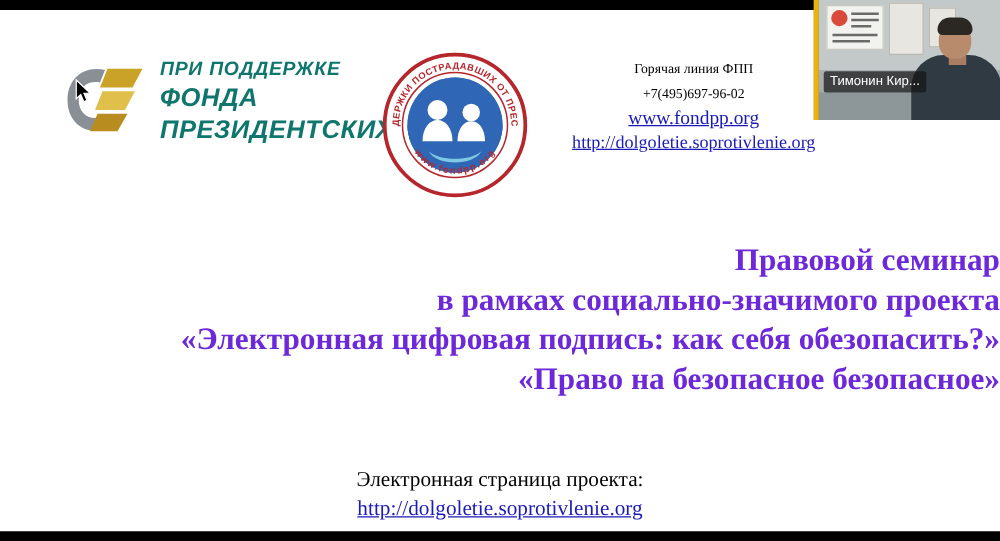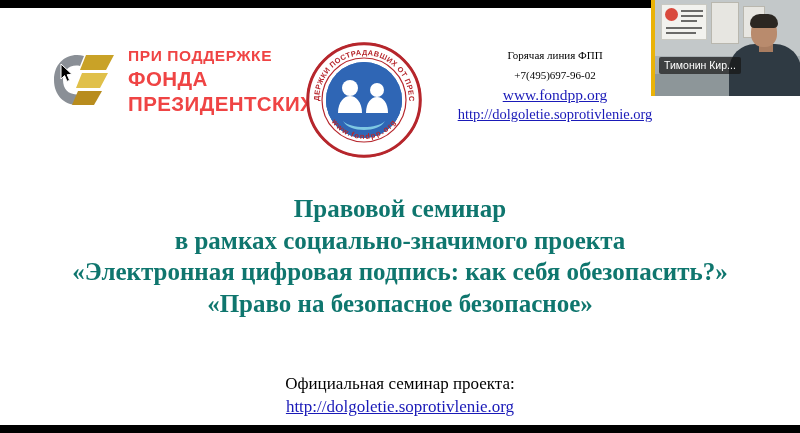--- a/index.html
+++ b/index.html
@@ -51,21 +51,22 @@
     top: 4px;
     width: 70px;
     height: 58px;
   }
   .pgf-text {
     position: absolute;
     left: 78px;
     top: 0px;
     width: 200px;
     font-family: "Liberation Sans", sans-serif;
-    color: #ef4444;
+    color: #0f766e;
+    font-style: italic;
   }
   .pgf-line1 {
     font-size: 15.5px;
     font-weight: bold;
     letter-spacing: 0.6px;
     line-height: 19px;
   }
   .pgf-line2 {
     font-size: 20.5px;
     font-weight: bold;
@@ -120,22 +121,22 @@
   .hotline .link.small {
     font-size: 14.5px;
   }
 
   
   .title-block {
     position: absolute;
     left: 0;
     top: 185px;
     width: 800px;
-    text-align: center;
-    color: #0f766e;
+    text-align: right;
+    color: #6d28d9;
   }
   .title-block .t {
     font-weight: bold;
     font-size: 25px;
     line-height: 31.5px;
     white-space: nowrap;
   }
 
   
   .footer-block {
@@ -353,21 +354,21 @@
     </div>
 
     <div class="title-block">
       <div class="t">Правовой семинар</div>
       <div class="t">в рамках социально-значимого проекта</div>
       <div class="t">«Электронная цифровая подпись: как себя обезопасить?»</div>
       <div class="t">«Право на безопасное безопасное»</div>
     </div>
 
     <div class="footer-block">
-      <div class="f">Официальная семинар проекта:</div>
+      <div class="f">Электронная страница проекта:</div>
       <a class="flink" href="#">http://dolgoletie.soprotivlenie.org</a>
     </div>
 
     <div class="cursor">
       <svg width="14" height="20" viewBox="0 0 14 20" xmlns="http://www.w3.org/2000/svg">
         <path d="M1 1 L1 16 L4.6 12.6 L7 18.4 L9.6 17.3 L7.2 11.7 L12 11.4 Z" fill="#000000" stroke="#ffffff" stroke-width="1"></path>
       </svg>
     </div>
   </div>
 

